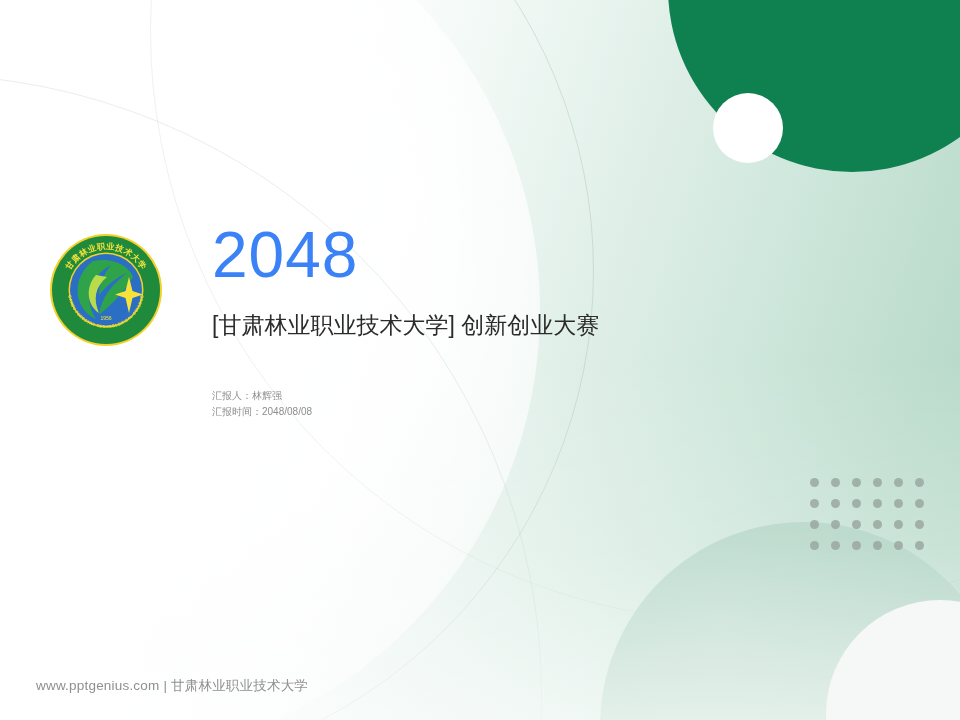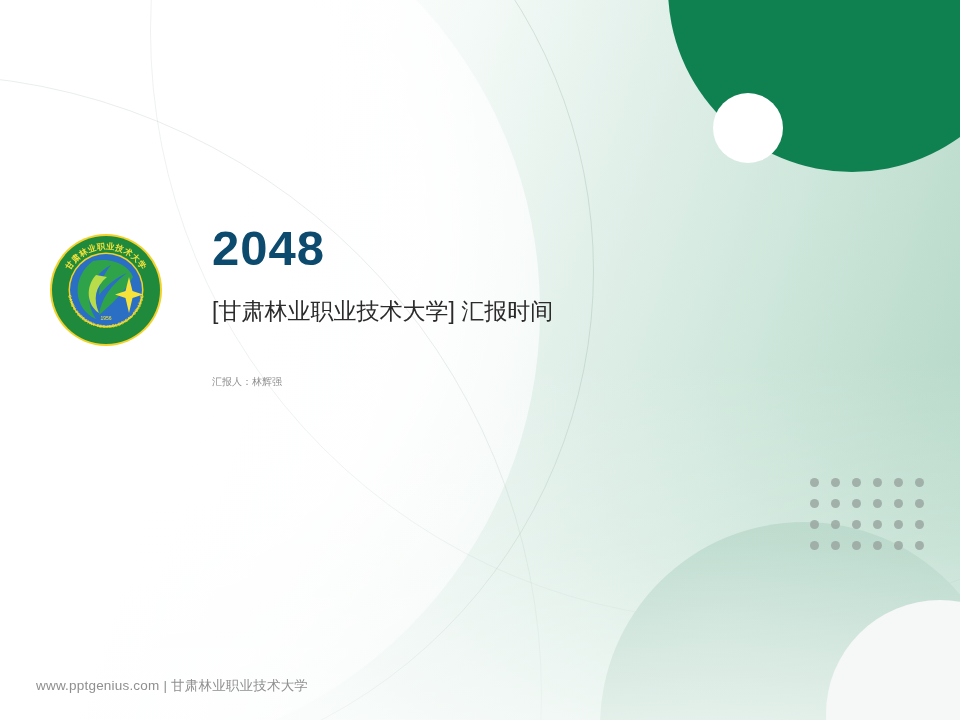--- a/index.html
+++ b/index.html
@@ -157,25 +157,25 @@
 
   
   .text-block {
     position: absolute;
     left: 212px;
     top: 226px;
     width: 700px;
     z-index: 7;
   }
   .year {
-    font-size: 49px;
+    font-size: 64px;
     line-height: 0.92;
-    font-weight: 700;
+    font-weight: 400;
     letter-spacing: 1px;
-    color: #0c4a6e;
+    color: #3b82f6;
     margin: 0 0 2px 0;
   }
   .headline {
     font-size: 55px;
     line-height: 1.06;
     font-weight: 700;
     letter-spacing: -0.5px;
     color: #1b1b1b;
     margin: 0;
     white-space: nowrap;
@@ -278,22 +278,23 @@
         <textPath href="#ringBot" startOffset="50%" text-anchor="middle">GANSU FORESTRY TECHNOLOGICAL COLLEGE</textPath>
       </text>
       <text x="57" y="87" font-size="5" fill="#f7e23a" text-anchor="middle" font-family="'Liberation Sans', sans-serif">1956</text>
     </svg>
   </div>
 
   <div class="text-block">
     <div class="year">2048</div>
 
 
-    <p class="subtitle">[甘肃林业职业技术大学] 汇报时间</p>
+    <p class="subtitle">[甘肃林业职业技术大学] 创新创业大赛</p>
 
     <div class="meta">
       <div class="meta-line">汇报人：林辉强</div>
+      <div class="meta-line">汇报时间：2048/08/08</div>
     </div>
   </div>
 
   <div class="footer">www.pptgenius.com | 甘肃林业职业技术大学</div>
 
 </div>
 
 </body></html>

